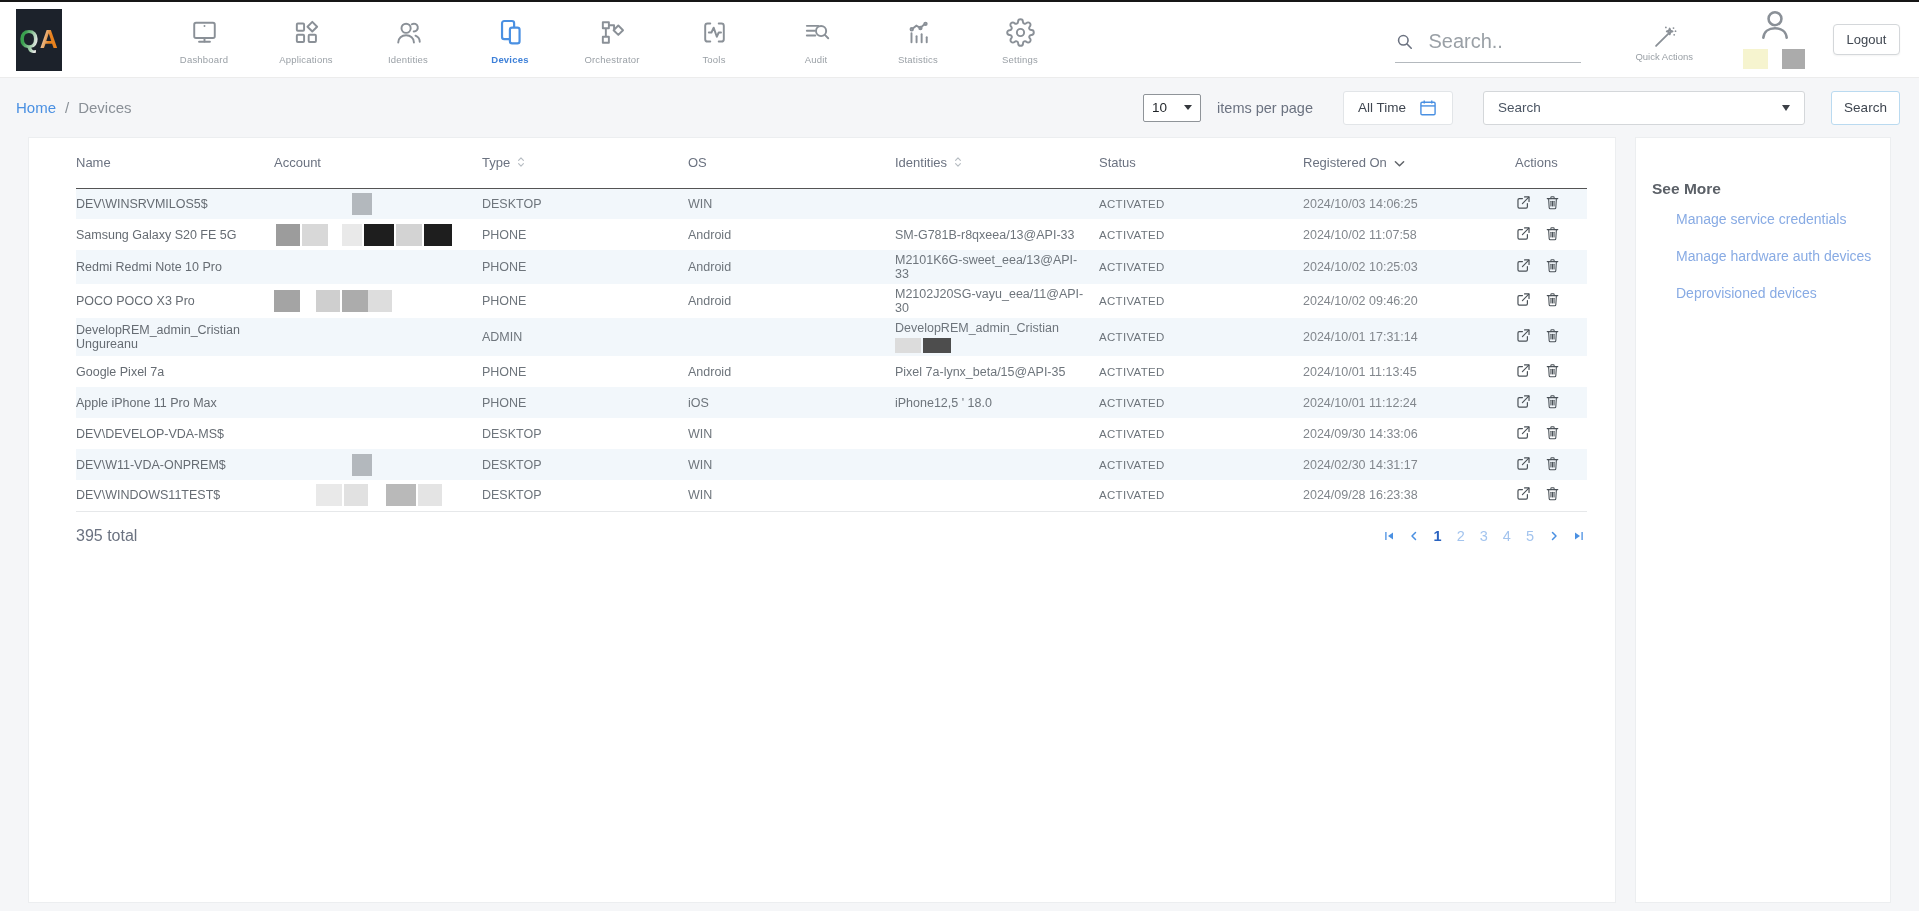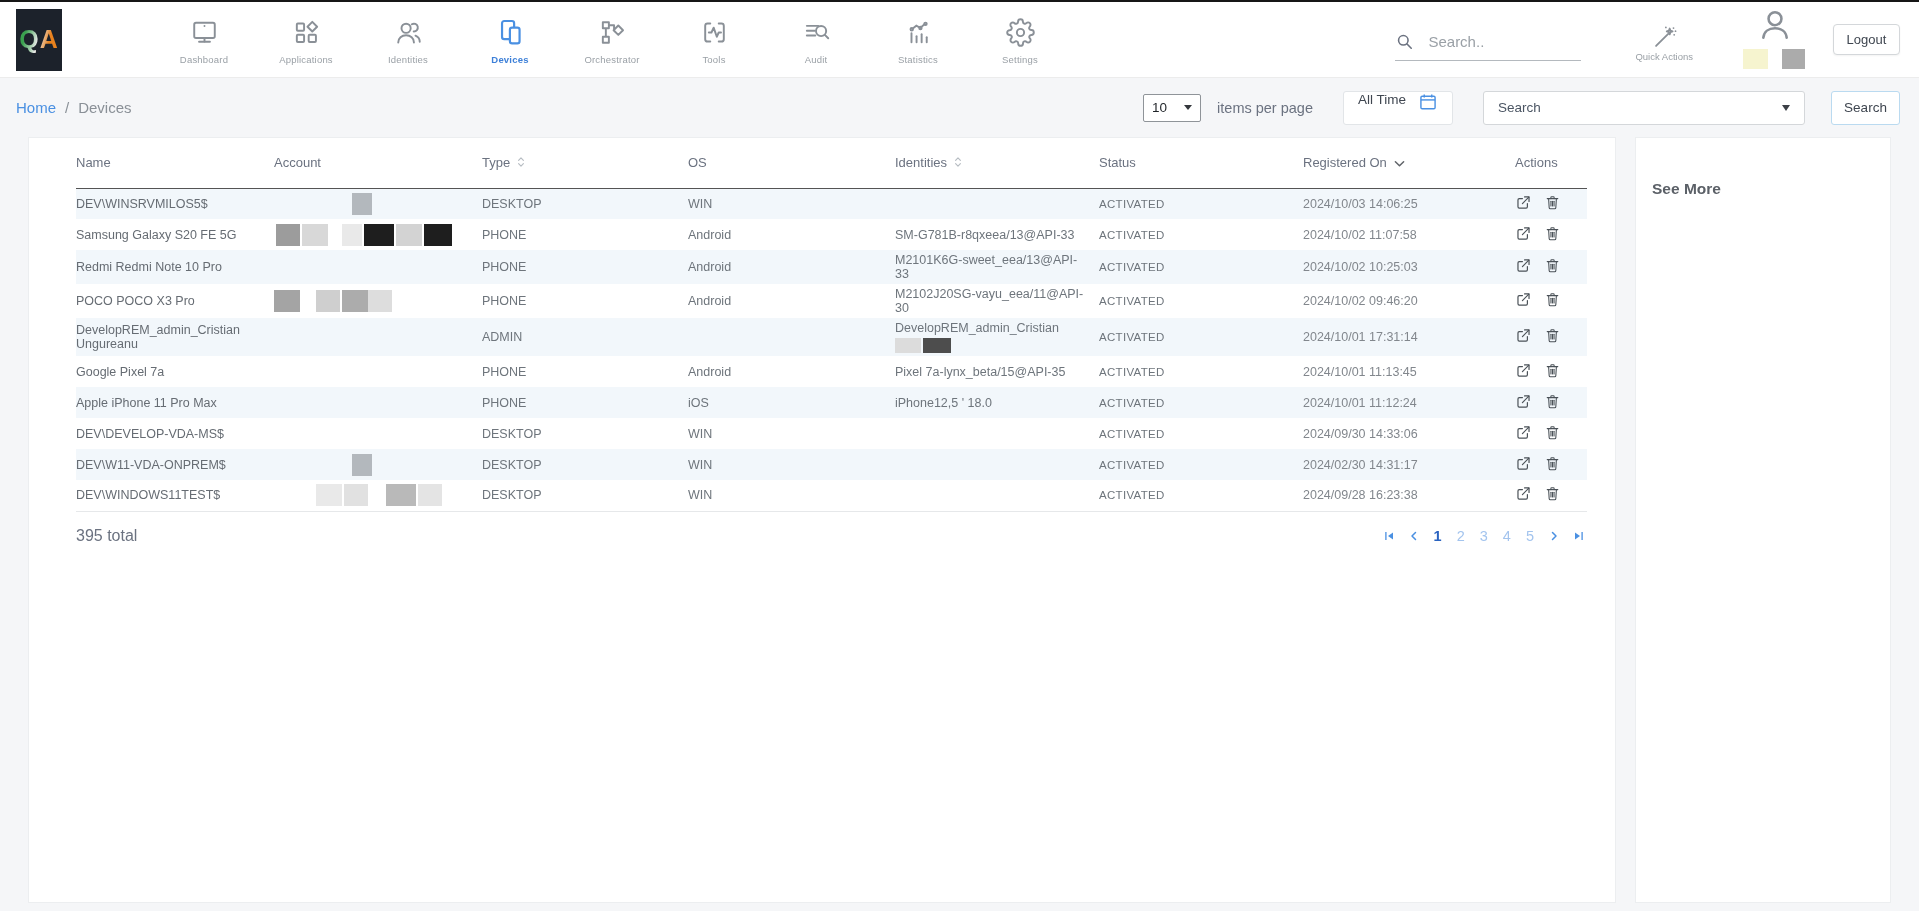--- a/index.html
+++ b/index.html
@@ -40,21 +40,21 @@
   .nav-item.active .nav-lb { color: #3e80d8; font-weight: bold; }
   .spacer { flex: 1; }
   .global-search {
     display: flex; align-items: center; gap: 14px;
     border-bottom: 1px solid #b4b9be; padding-bottom: 9px;
     width: 186px; margin-right: 54px; margin-top: 14px;
   }
   .gs-icon { width: 19px; height: 19px; color: #6b7280; flex: none; }
   .gs-icon svg { width: 19px; height: 19px; display: block; }
   .global-search input {
-    border: 0; outline: none; width: 100%; font-size: 15px;
+    border: 0; outline: none; width: 100%; font-size: 20px;
     font-family: "Liberation Sans", sans-serif; color: #4b5563; background: transparent;
   }
   .global-search input::placeholder { color: #9aa0a6; }
   .quick-actions {
     display: flex; flex-direction: column; align-items: center; 
     margin-right: 50px; cursor: pointer; padding-top: 6px;
   }
   .qa-ic { width: 27px; height: 27px; color: #8a9097; }
   .qa-ic svg { width: 27px; height: 27px; display: block; }
   .qa-lb { font-size: 9.5px; color: #9aa0a6; white-space: nowrap; }
@@ -80,21 +80,21 @@
   .filters { display: flex; align-items: center; }
   .page-size {
     width: 58px; height: 28px; background: #fff; border: 1px solid #8f9499;
     border-radius: 2px; display: flex; align-items: center; justify-content: space-between;
     padding: 0 8px; font-size: 13.5px; color: #1f2328; cursor: pointer;
   }
   .sel-caret { width: 0; height: 0; border-left: 4.5px solid transparent; border-right: 4.5px solid transparent; border-top: 5.5px solid #33373c; }
   .ipp { font-size: 14.5px; color: #6b7280; margin: 0 30px 0 16px; }
   .all-time {
     height: 34px; background: #fff; border: 1px solid #e2e5e8; border-radius: 3px;
-    display: flex; align-items: flex-start; gap: 12px; padding: 0 14px;
+    display: flex; align-items: center; gap: 12px; padding: 0 14px;
     font-size: 13.5px; color: #3f4650; cursor: pointer; margin-right: 30px;
     font-family: "Liberation Sans", sans-serif;
   }
   .cal-ic { width: 20px; height: 20px; color: #4a90e2; }
   .cal-ic svg { width: 20px; height: 20px; display: block; }
   .search-combo {
     width: 322px; height: 34px; background: #fff; border: 1px solid #d4d7da;
     border-radius: 3px; display: flex; align-items: center; justify-content: space-between;
     padding: 0 14px; font-size: 13.5px; color: #4b5563; cursor: pointer; margin-right: 26px;
   }
@@ -639,14 +639,19 @@
             <svg viewBox="0 0 24 24" fill="currentColor">
               <rect x="16.9" y="4" width="2.6" height="16"></rect>
               <path d="M4 5l10 7-10 7z"></path>
             </svg>
           </button>
         </div>
     </div>
   </div>
   <aside class="side-card">
     <div class="side-title">See More</div>
+    <div class="side-links">
+        <a class="side-link">Manage service credentials</a>
+        <a class="side-link">Manage hardware auth devices</a>
+        <a class="side-link">Deprovisioned devices</a>
+      </div>
   </aside>
 </div>
 
 </body></html>

